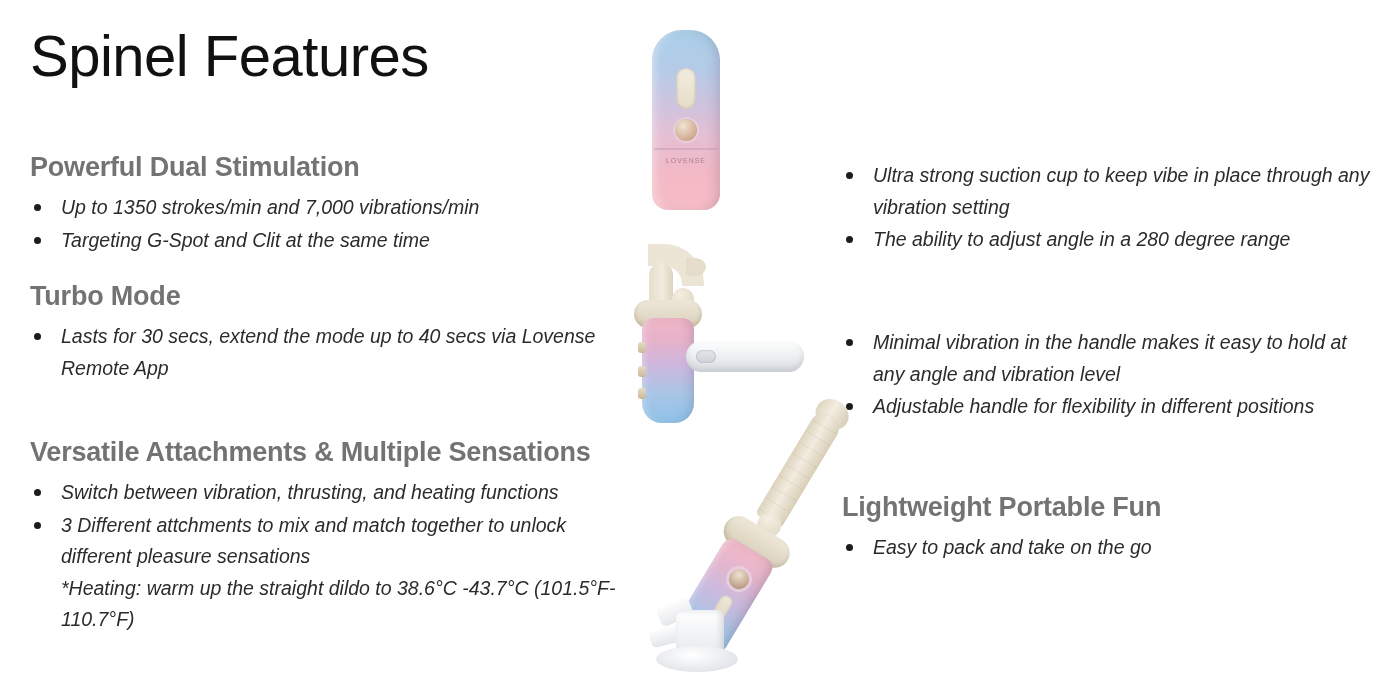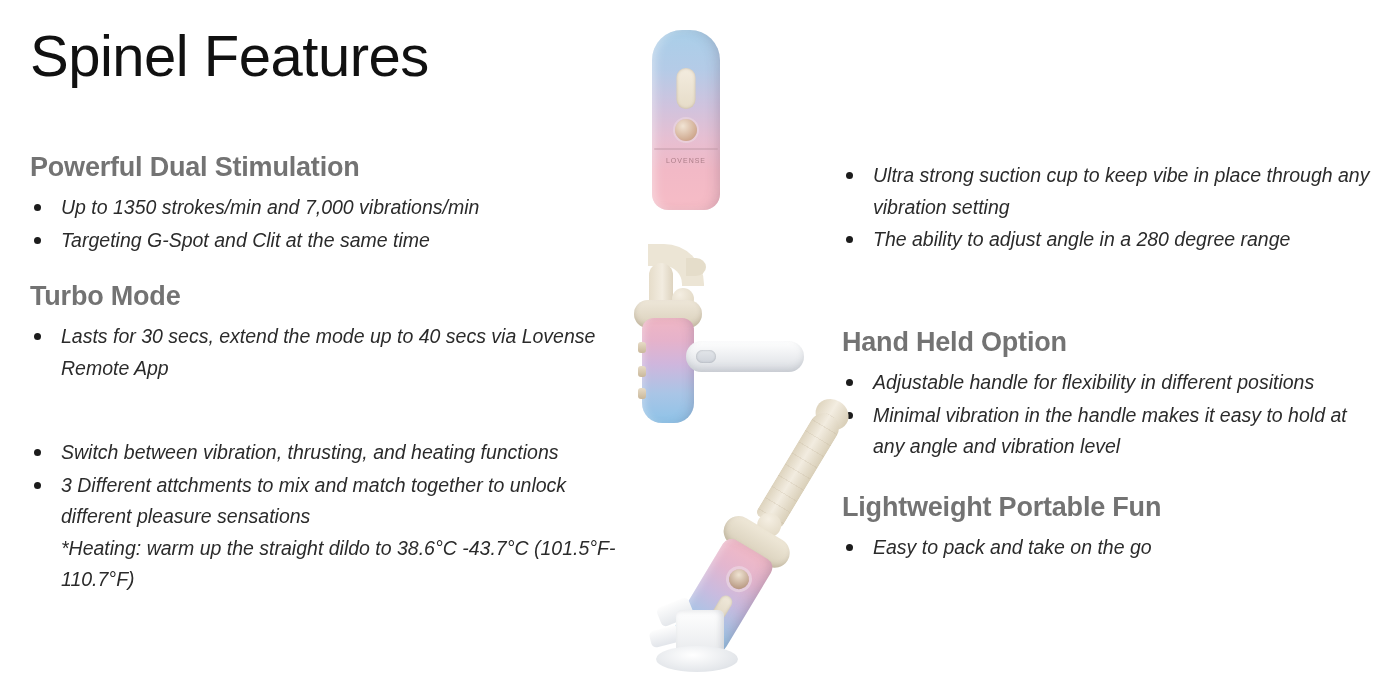--- a/index.html
+++ b/index.html
@@ -403,20 +403,21 @@
   </div>
 
   <div class="section" id="sec-turbo">
     <h2 class="section-title">Turbo Mode</h2>
     <ul class="bullets">
       <li>Lasts for 30 secs, extend the mode up to 40 secs via Lovense Remote App</li>
     </ul>
   </div>
 
   <div class="section" id="sec-versatile">
+    <h2 class="section-title">Versatile Attachments &amp; Multiple Sensations</h2>
     <ul class="bullets">
       <li>Switch between vibration, thrusting, and heating functions</li>
       <li>
         <span>3 Different attchments to mix and match together to unlock different pleasure sensations</span>
         <span class="sub-note">*Heating: warm up the straight dildo to 38.6°C -43.7°C (101.5°F-110.7°F)</span>
       </li>
     </ul>
   </div>
 
 </div>
@@ -424,24 +425,23 @@
 <div class="col col-right">
 
   <div class="section" id="sec-handsfree">
     <ul class="bullets">
       <li>Ultra strong suction cup to keep vibe in place through any vibration setting</li>
       <li>The ability to adjust angle in a 280 degree range</li>
     </ul>
   </div>
 
   <div class="section" id="sec-handheld">
-    <h2 class="section-title">Hand Held Option</h2>
-    <ul class="bullets">
+    <ul class="bullets">
+      <li>Minimal vibration in the handle makes it easy to hold at any angle and vibration level</li>
       <li>Adjustable handle for flexibility in different positions</li>
-      <li>Minimal vibration in the handle makes it easy to hold at any angle and vibration level</li>
     </ul>
   </div>
 
   <div class="section" id="sec-light">
     <h2 class="section-title">Lightweight Portable Fun</h2>
     <ul class="bullets">
       <li>Easy to pack and take on the go</li>
     </ul>
   </div>
 

